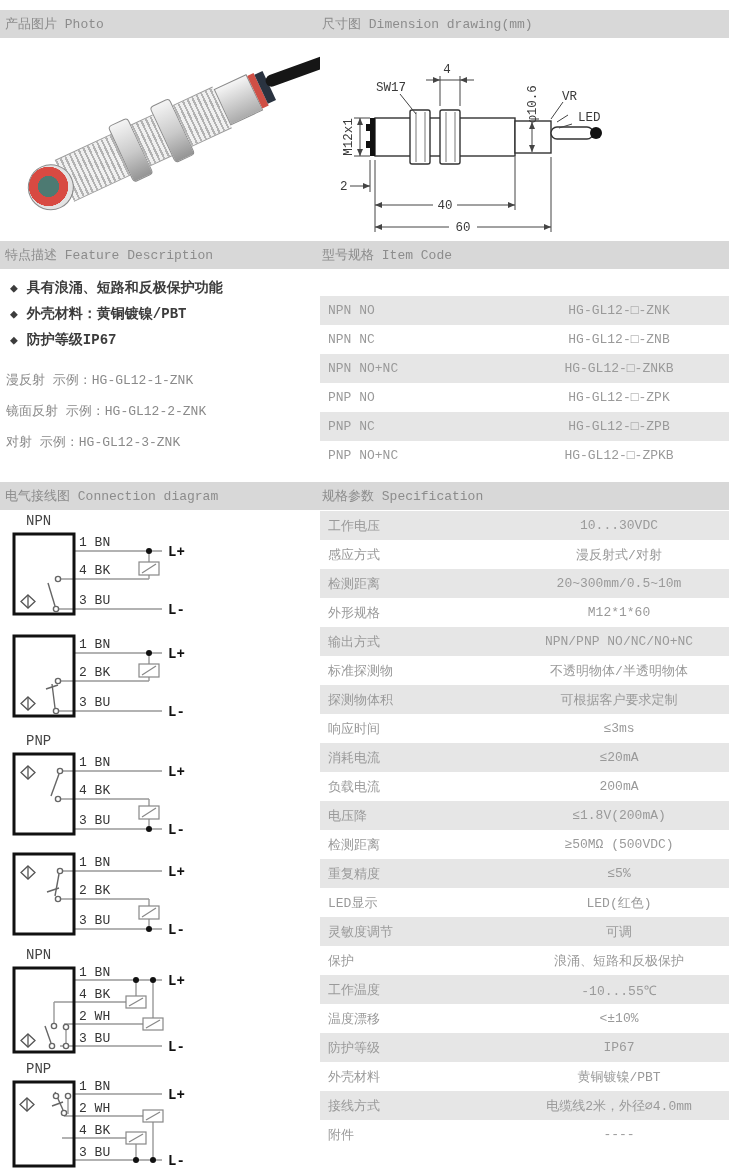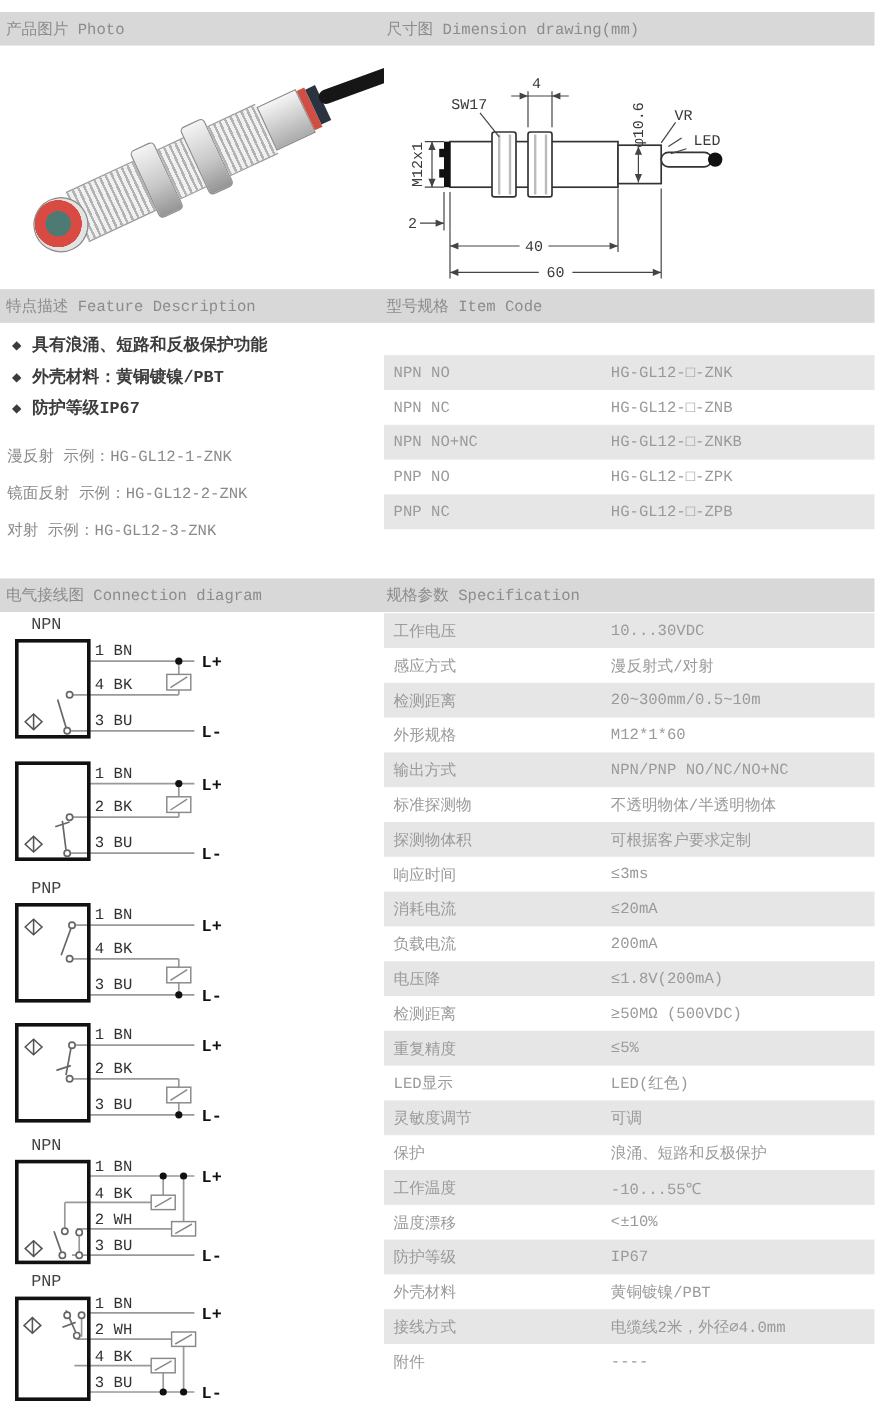--- a/index.html
+++ b/index.html
@@ -47,21 +47,21 @@
   .examples{margin-top:21px;margin-left:-4px;}
   .examples .example{font-size:13px;color:#8a8a8a;height:18px;margin-bottom:13px;}
 
   
   .tbl{width:409px;}
   .item-tbl{margin-top:27px;}
   .spec-tbl{margin-top:1px;}
   .tbl > div.tr{height:29px;display:flex;align-items:center;font-size:13px;color:#9a9a9a;gap:44px;}
   .tbl > div.tr:nth-of-type(odd){background:#e6e6e6;}
   .tr .c1{width:145px;padding-left:8px;box-sizing:border-box;flex-shrink:0;}
-  .tr .c2{flex:1;}
+  .tr .c2{flex:1;text-align:center;}
 
   
   .diagrams{padding:2px 0 0 12px;}
   .wd-label{font-size:14px;color:#444;height:18px;line-height:18px;margin-left:14px;}
   .wd{display:block;}
   .gap14{height:14px;} .gap12{height:12px;} .gap8{height:8px;} .gap4{height:4px;}
   .wl{font-size:13px;fill:#333;}
   .tl{font-size:14px;font-weight:bold;fill:#111;}
   .wire{stroke:#999;stroke-width:1.4;fill:none;}
   .boxr{fill:none;stroke:#111;stroke-width:3;}
@@ -240,20 +240,24 @@
           <div class="tr">
             <span class="c1">PNP NO</span>
             <span class="c2">HG-GL12-□-ZPK</span>
           </div>
 
           <div class="tr">
             <span class="c1">PNP NC</span>
             <span class="c2">HG-GL12-□-ZPB</span>
           </div>
 
+          <div class="tr">
+            <span class="c1">PNP NO+NC</span>
+            <span class="c2">HG-GL12-□-ZPKB</span>
+          </div>
         </div>
     </div>
   </div>
 
   <div class="bar">
     <span class="bar-l">电气接线图 Connection diagram</span>
     <span class="bar-r">规格参数 Specification</span>
   </div>
 
   <div class="row sec3">

